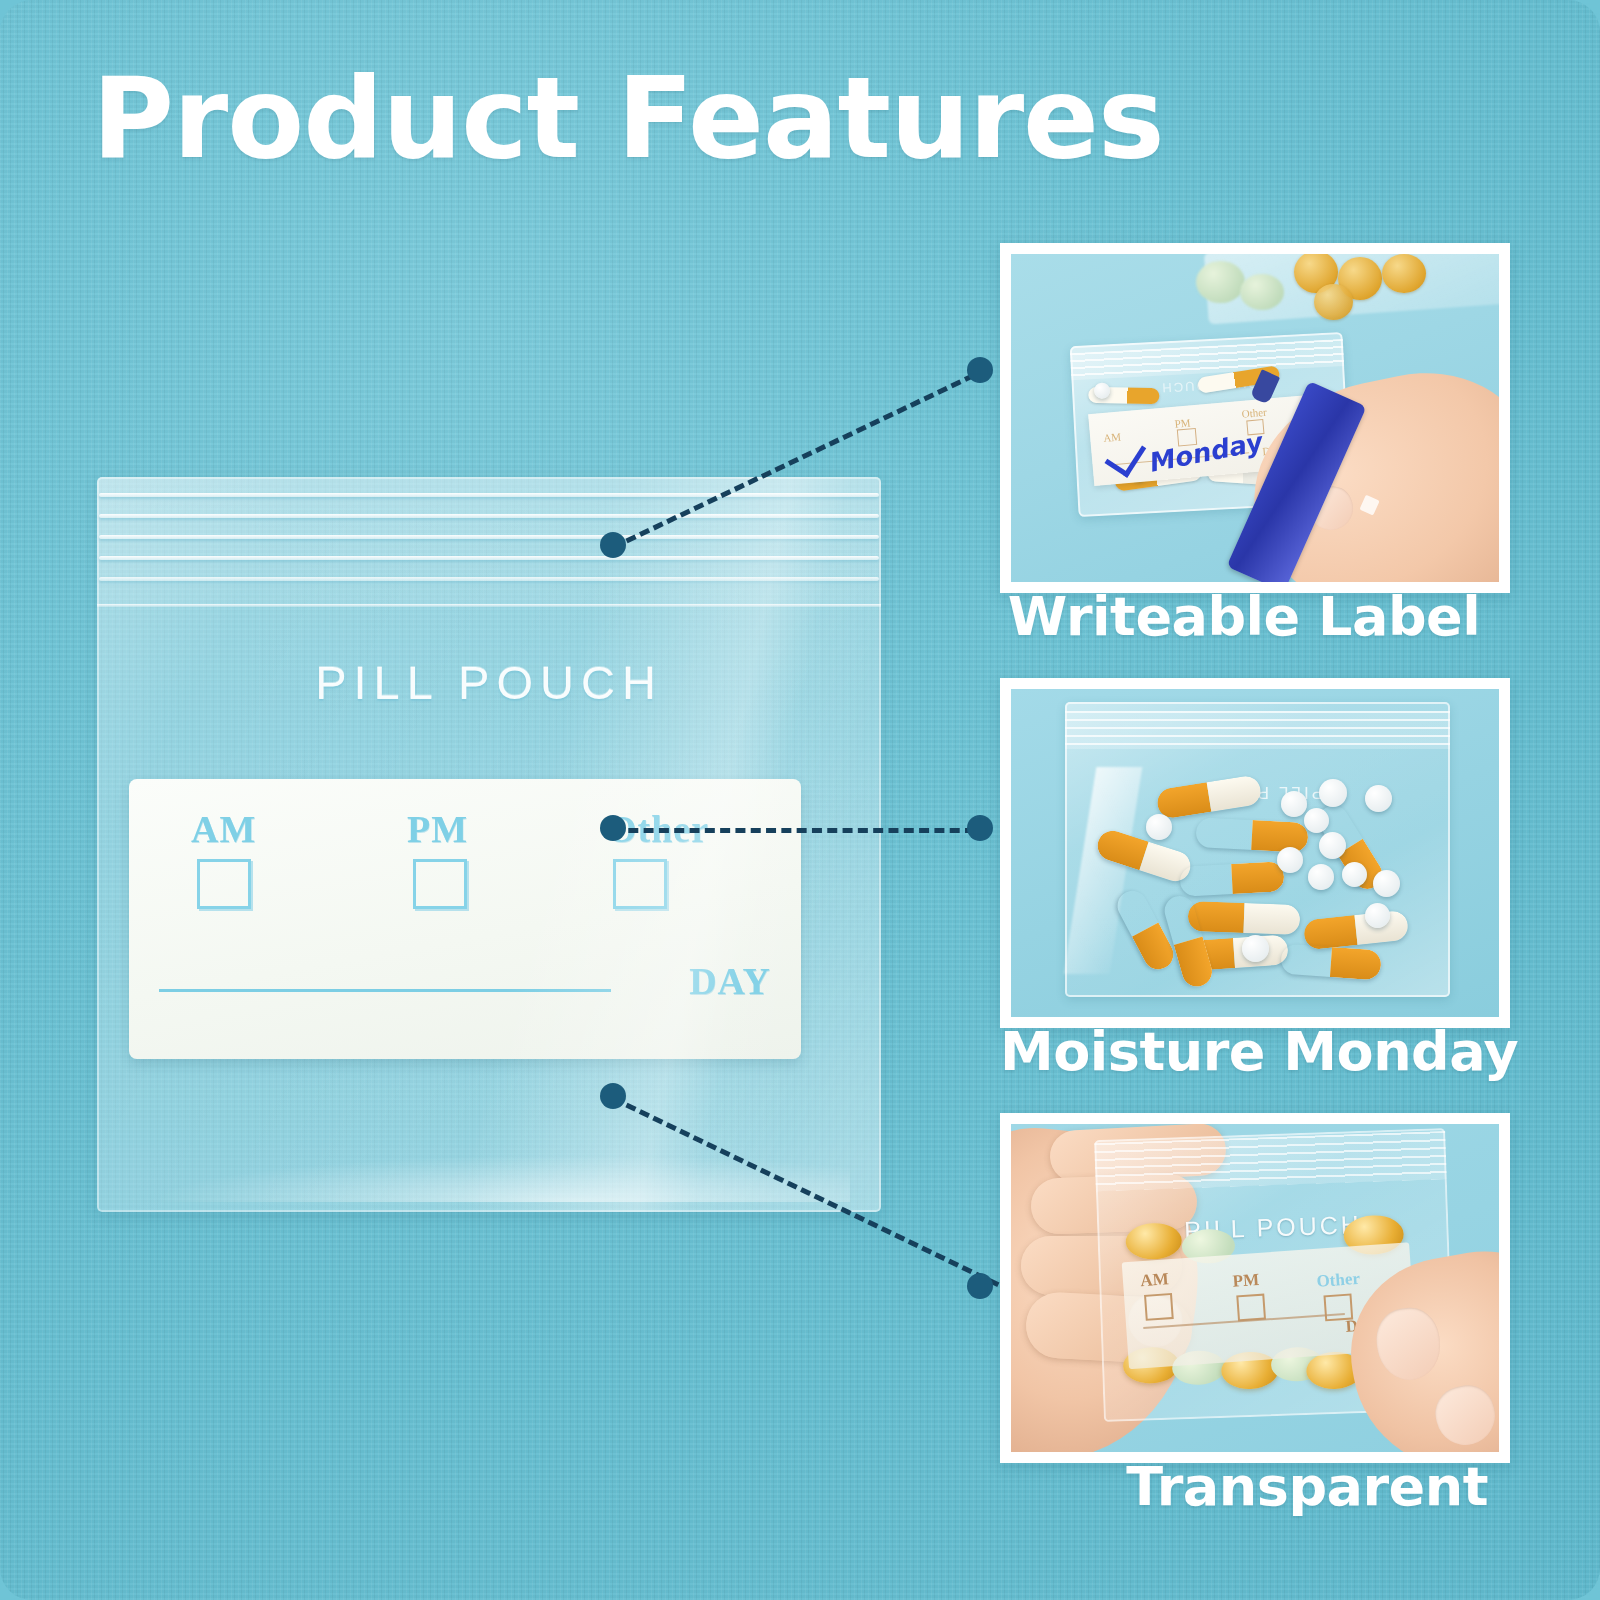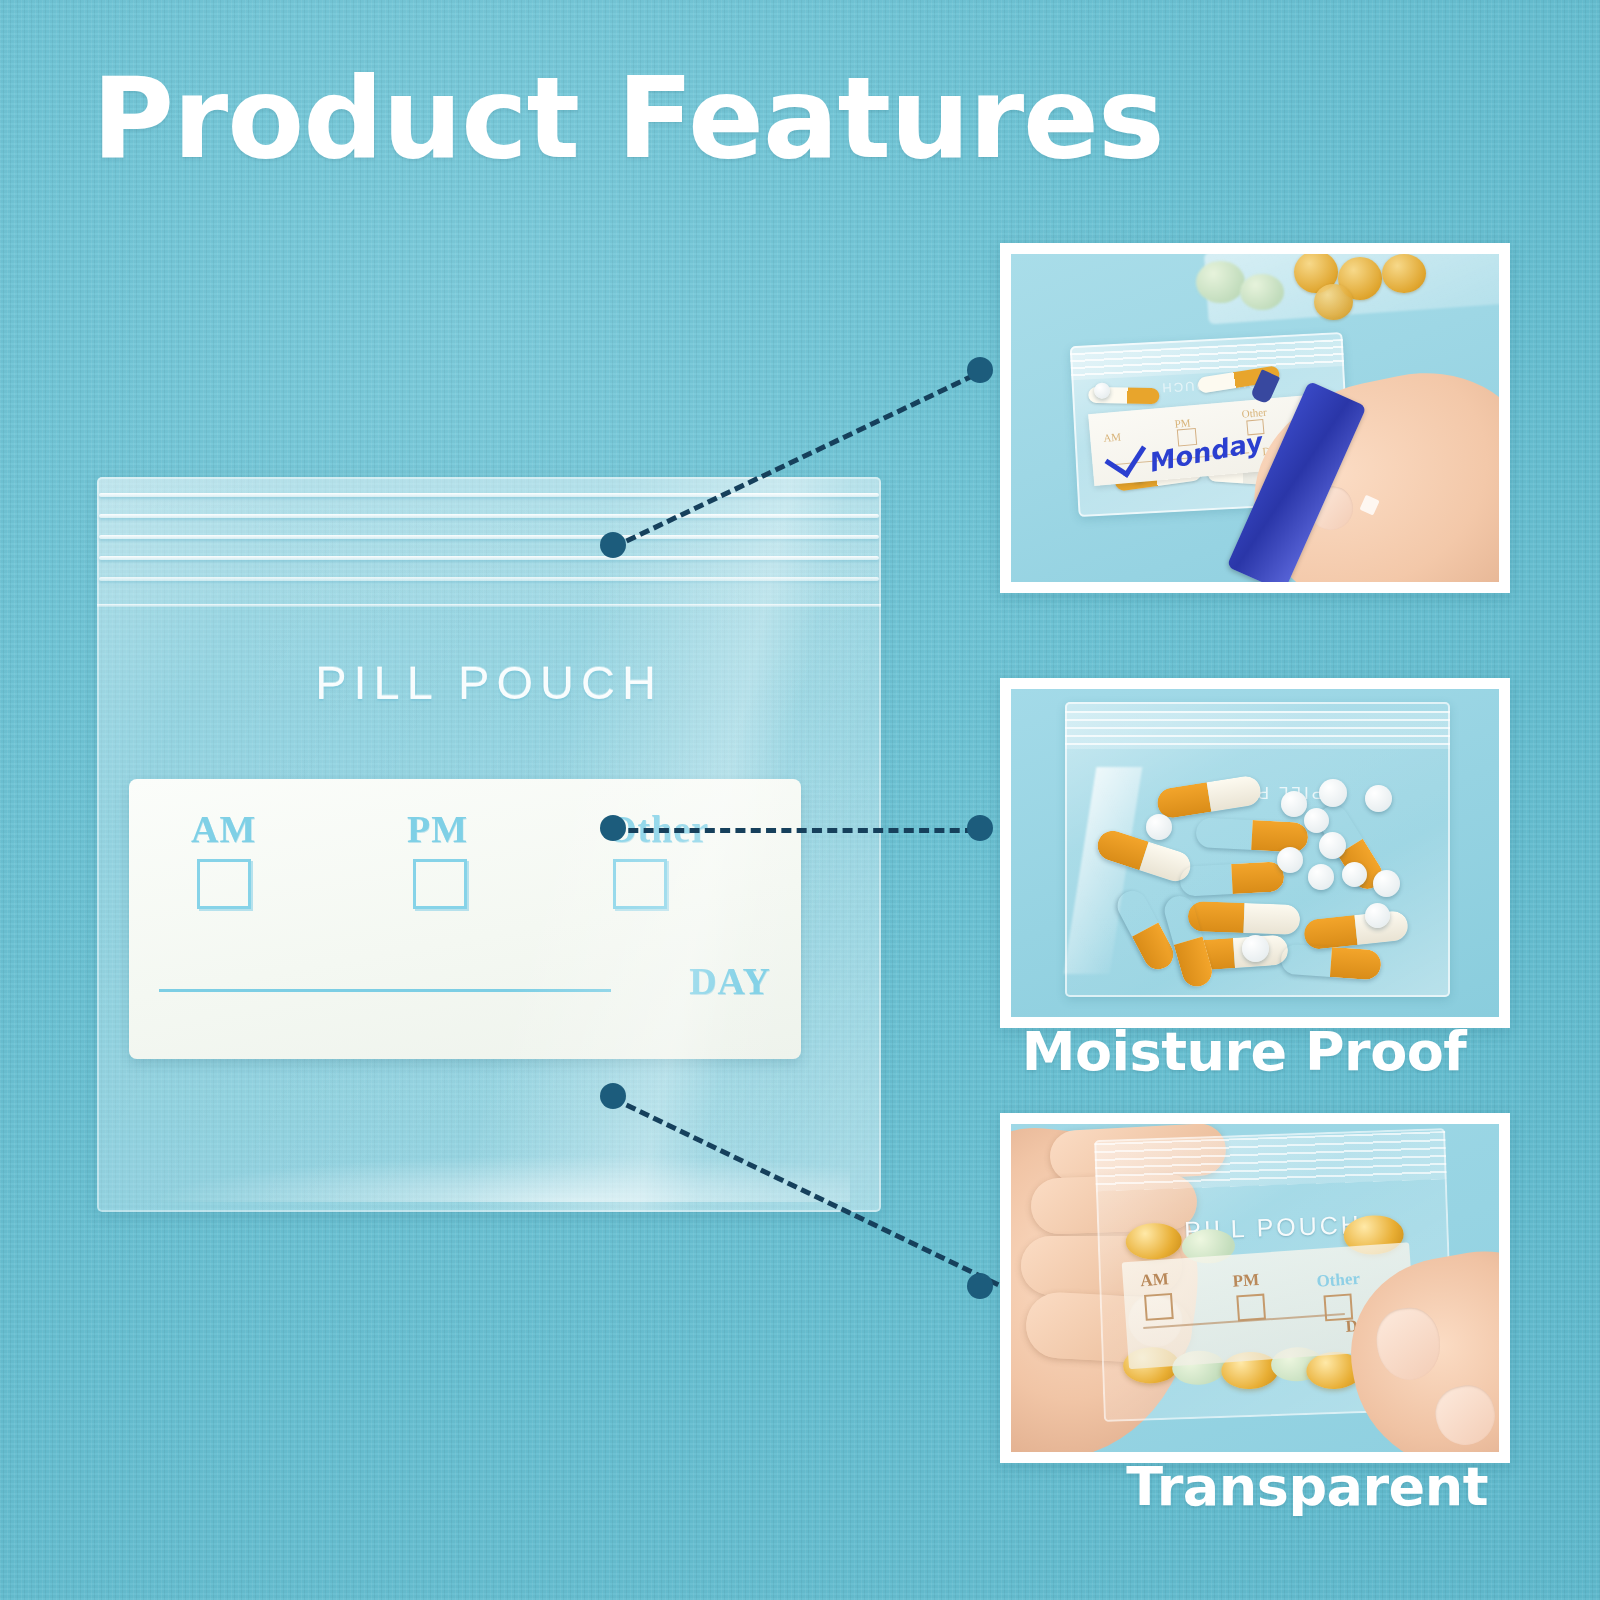--- a/index.html
+++ b/index.html
@@ -7,20 +7,21 @@
     width:1600px;height:1600px;overflow:hidden;
     font-family:"DejaVu Sans", sans-serif;
     background:#6fc4d6;
   }
   #stage{
     position:relative;width:1600px;height:1600px;overflow:hidden;
     background:
       repeating-linear-gradient(90deg, rgba(255,255,255,0.055) 0px, rgba(255,255,255,0.055) 1px, rgba(0,0,0,0.0) 1px, rgba(0,0,0,0.0) 3px, rgba(0,0,0,0.045) 3px, rgba(0,0,0,0.045) 4px, rgba(0,0,0,0) 4px, rgba(0,0,0,0) 7px),
       repeating-linear-gradient(0deg, rgba(255,255,255,0.03) 0px, rgba(255,255,255,0.03) 2px, rgba(0,0,0,0.025) 2px, rgba(0,0,0,0.025) 5px),
       radial-gradient(ellipse at 30% 20%, #7ccbdb 0%, #6bc2d4 45%, #5fb9cd 100%);
+    border-radius: 32px;
   }
 
   
   .title{
     position:absolute;left:92px;top:62px;
     font-family:"DejaVu Sans", sans-serif;
     font-weight:bold;
     font-size:112px;
     line-height:1.0;
     color:#ffffff;
@@ -351,20 +352,21 @@
         </div>
       </div>
 
       <div class="p1-hand"></div>
       <div class="p3-nail" style="right:30%;bottom:16%;width:9%;height:13%;transform:rotate(-18deg);"></div>
       <div class="p1-pentip"></div>
       <div class="p1-pen"></div>
       <div style="position:absolute;left:72%;top:74%;width:3%;height:5%;background:rgba(255,255,255,0.8);border-radius:2px;transform:rotate(24deg);"></div>
     </div>
   </div>
+  <div class="caption" style="left:1000px;top:585px;width:488px;">Writeable Label</div>
 
   <div class="card" style="left:1000px;top:678px;width:488px;height:328px;">
     <div class="photo">
       <div class="p2-bg"></div>
       <div class="p2-bag">
         <div class="p2-zip"></div>
         <div class="p2-pouchtxt">PILL POUCH</div>
         <div class="p2-sheen"></div>
 
         <div class="cap" style="left:24%;top:27%;width:27%;transform:rotate(-9deg);">
@@ -420,21 +422,21 @@
         <div class="tab" style="left:66%;top:44%;width:27px;height:27px;"></div>
         <div class="tab" style="left:55%;top:49%;width:26px;height:26px;"></div>
         <div class="tab" style="left:63%;top:55%;width:26px;height:26px;"></div>
         <div class="tab" style="left:72%;top:54%;width:25px;height:25px;"></div>
         <div class="tab" style="left:80%;top:57%;width:27px;height:27px;"></div>
         <div class="tab" style="left:78%;top:68%;width:25px;height:25px;"></div>
         <div class="tab" style="left:46%;top:79%;width:27px;height:27px;"></div>
       </div>
     </div>
   </div>
-  <div class="caption" style="left:1000px;top:1020px;width:488px;">Moisture Proof</div>
+  <div class="caption" style="left:1000px;top:1020px;width:488px;">Moisture Monday</div>
 
   <div class="card" style="left:1000px;top:1113px;width:488px;height:328px;">
     <div class="photo">
       <div class="p3-bg"></div>
 
       <div class="p3-handL"></div>
       <div class="p3-fingerL" style="left:8%;top:1%;width:36%;height:16%;transform:rotate(-3deg);"></div>
       <div class="p3-fingerL" style="left:4%;top:16%;width:34%;height:17%;transform:rotate(-2deg);"></div>
       <div class="p3-fingerL" style="left:2%;top:34%;width:33%;height:18%;"></div>
       <div class="p3-fingerL" style="left:3%;top:52%;width:34%;height:20%;transform:rotate(3deg);"></div>

